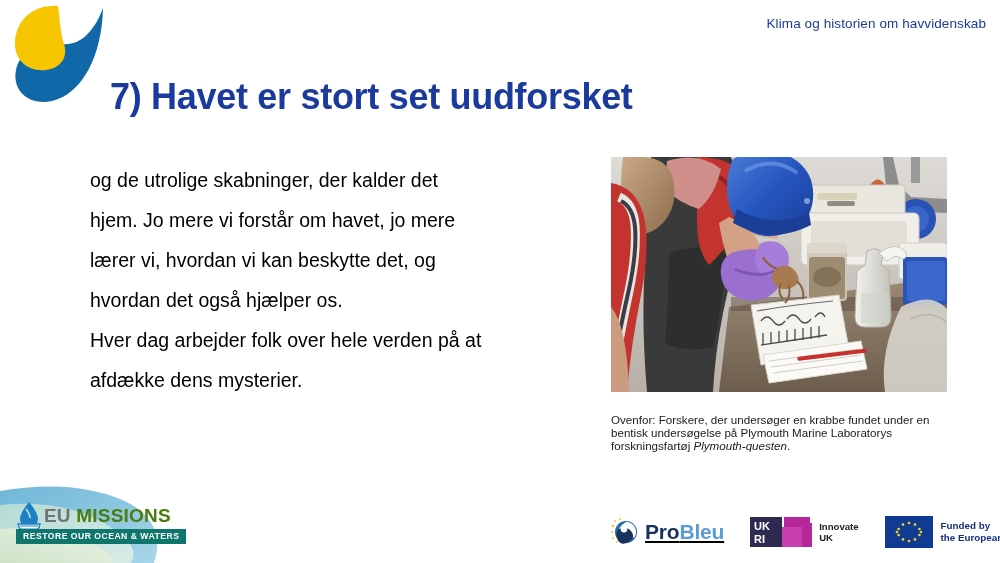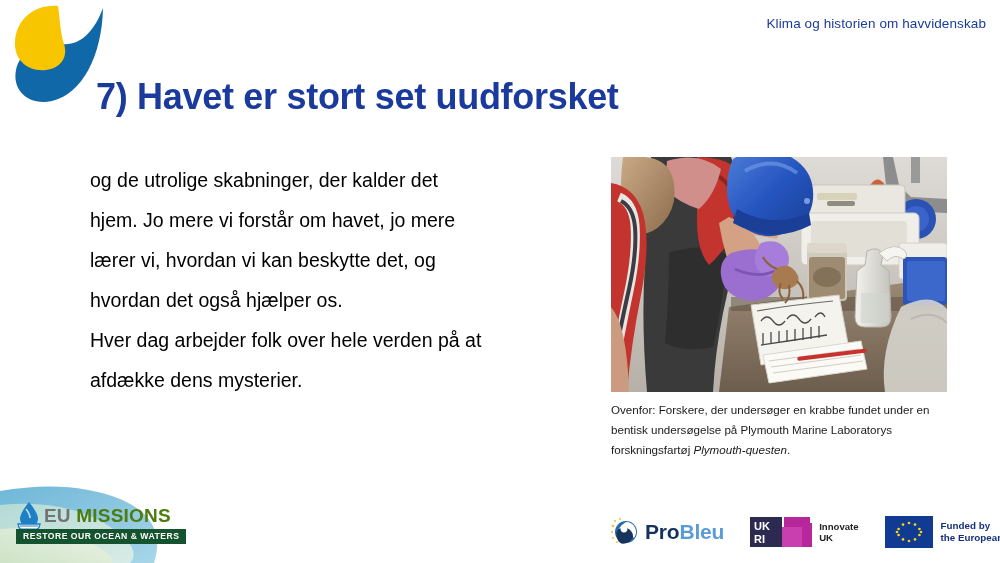--- a/index.html
+++ b/index.html
@@ -34,21 +34,21 @@
     font-size: 13.5px;
     font-weight: normal;
     color: #1a3a9e;
     letter-spacing: 0.1px;
     white-space: nowrap;
   }
 
   
   .slide-title {
     position: absolute;
-    left: 96px;
+    left: 110px;
     top: 52px;
     font-size: 36px;
     font-weight: bold;
     color: #1a3a9e;
     letter-spacing: -0.3px;
     white-space: nowrap;
   }
 
   
   .body-copy {
@@ -74,24 +74,24 @@
     height: 235px;
     overflow: hidden;
     background: #b9b3ab;
   }
   .photo-frame svg { display: block; }
 
   
   .photo-caption {
     position: absolute;
     left: 611px;
-    top: 400px;
+    top: 413px;
     width: 342px;
     font-size: 11.6px;
-    line-height: 20px;
+    line-height: 13px;
     color: #1a1a1a;
   }
   .photo-caption .vessel { font-style: italic; }
 
   
   .eu-missions {
     position: absolute;
     left: 0;
     bottom: 0;
     width: 196px;
@@ -106,21 +106,21 @@
     font-weight: bold;
     letter-spacing: 0.2px;
     white-space: nowrap;
   }
   .eum-text .eu { color: #737373; }
   .eum-text .missions { color: #4d7c0f; }
   .eum-banner {
     position: absolute;
     left: 16px;
     top: 44px;
-    background: #14532d;
+    background: #0f766e;
     color: #ffffff;
     font-size: 8.6px;
     font-weight: bold;
     letter-spacing: 0.5px;
     padding: 2px 7px 2.5px 7px;
     white-space: nowrap;
   }
   .eum-drop {
     position: absolute;
     left: 16px;
@@ -137,20 +137,21 @@
     height: 46px;
     display: flex;
     align-items: center;
     gap: 26px;
   }
 
   .logo-probleu {
     display: flex;
     align-items: center;
     gap: 5px;
+    text-decoration: underline;
   }
   .probleu-word {
     font-size: 21px;
     font-weight: bold;
     letter-spacing: -0.2px;
   }
   .probleu-word .pro { color: #14335c; }
   .probleu-word .bleu { color: #5b9bd5; }
 
   .logo-ukri {

